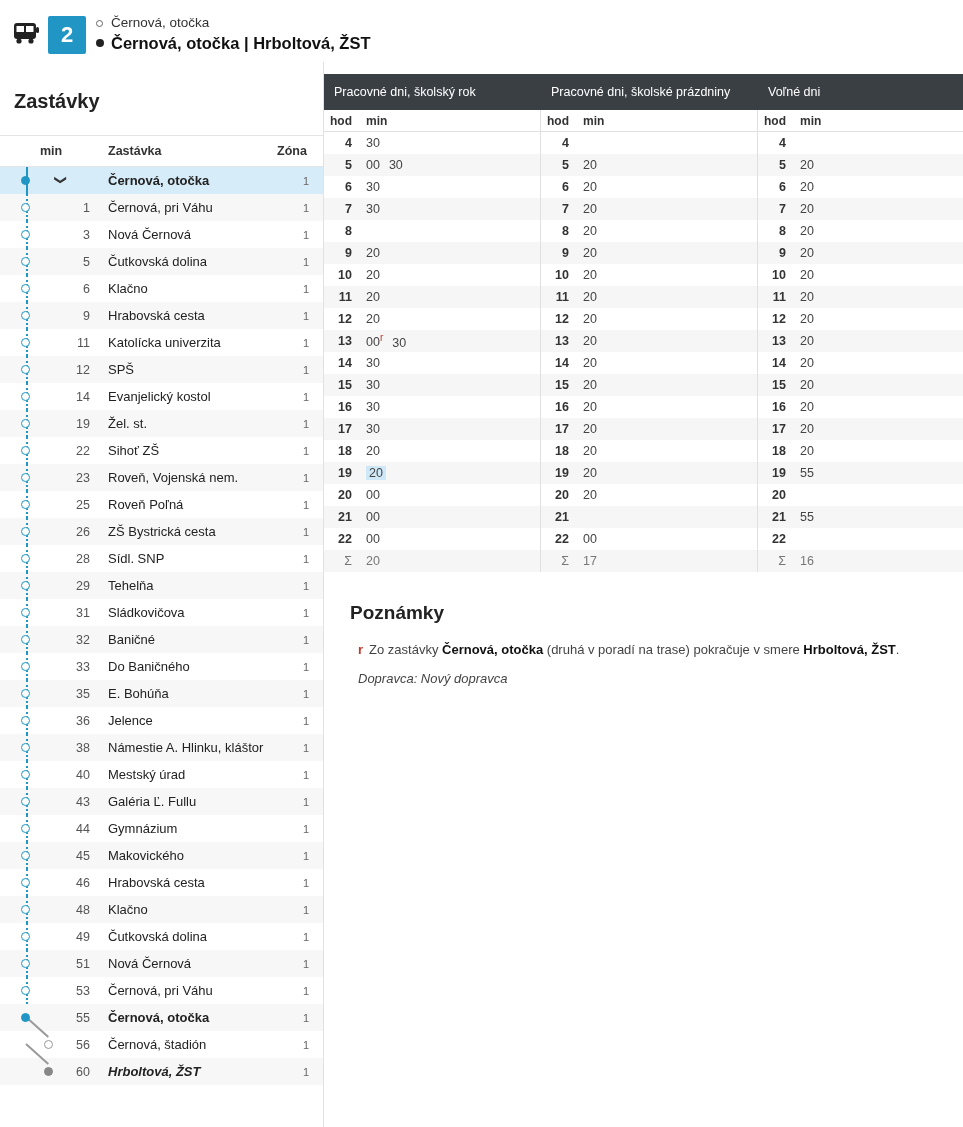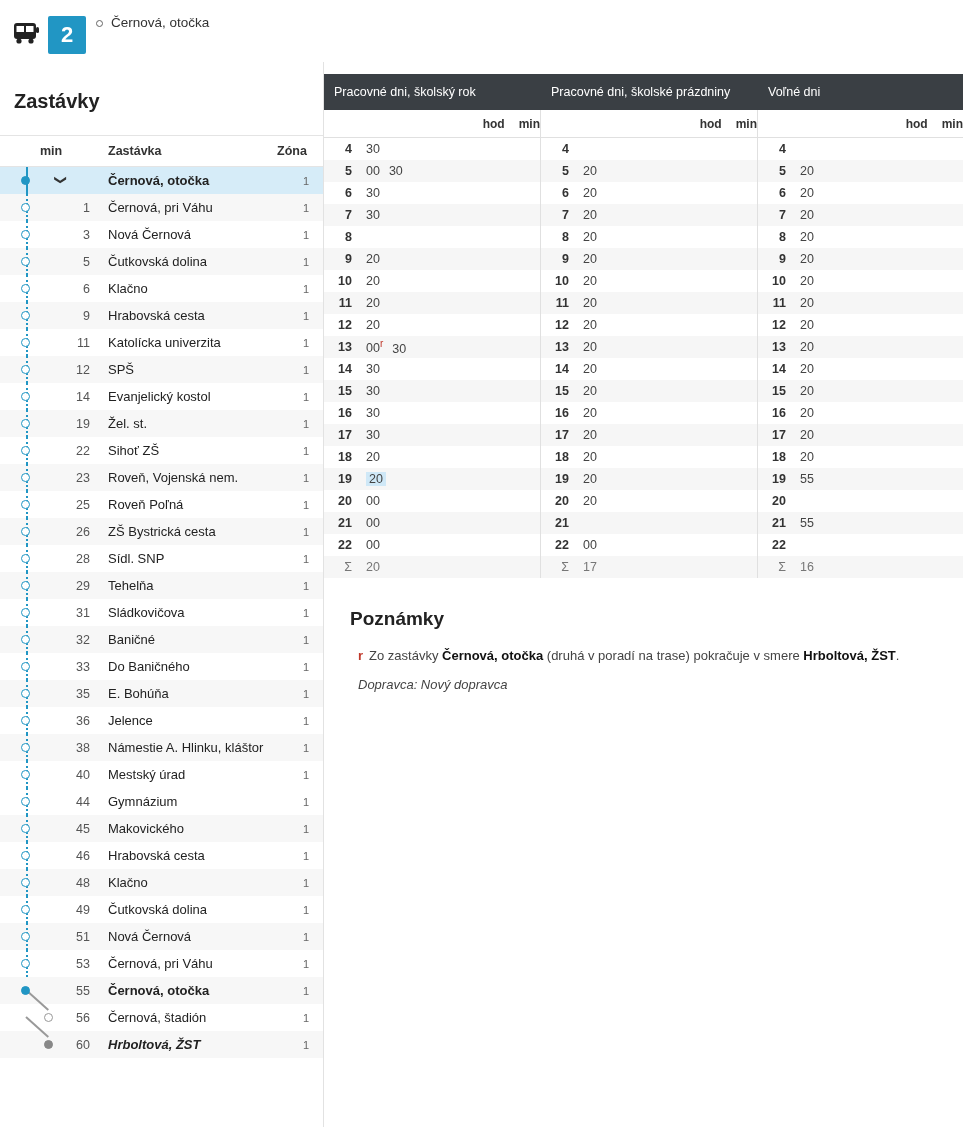--- a/index.html
+++ b/index.html
@@ -83,21 +83,21 @@
   .tt-col-b { width: 217px; }
   .tt-col-c { width: 205px; }
 
   .tt-body { display: flex; }
   .tt-col { border-right: 1px solid #e0e0e0; }
   .tt-col:last-child { border-right: none; }
   .tt-col.a { width: 217px; }
   .tt-col.b { width: 217px; }
   .tt-col.c { width: 205px; }
 
-  .tt-subhead { display: flex; font-size: 12px; font-weight: bold; color: #333; height: 28px; align-items: center; border-bottom: 1px solid #e0e0e0; justify-content: flex-end; }
+  .tt-subhead { display: flex; font-size: 12px; font-weight: bold; color: #333; height: 22px; align-items: center; border-bottom: 1px solid #e0e0e0; }
   .tt-subhead .hod { width: 34px; text-align: right; padding-right: 6px; }
   .tt-subhead .min { padding-left: 8px; }
 
   .tt-row { display: flex; height: 22px; align-items: center; font-size: 12.5px; }
   .tt-row.alt { background: #f6f6f6; }
   .tt-row .hod { width: 34px; text-align: right; padding-right: 6px; font-weight: bold; color: #333; }
   .tt-row .mins { padding-left: 8px; color: #444; flex: 1; white-space: nowrap; }
   .tt-row .mins .m { display: inline-block; margin-right: 9px; }
   .tt-row .mins .m.hl { background: #cfe8f7; padding: 0 3px; margin-right: 6px; }
   .sup-r { color: #c0392b; font-size: 10px; vertical-align: super; }
@@ -126,20 +126,24 @@
         <circle cx="20" cy="20" r="2.6" fill="#222"></circle>
         <rect x="25" y="6" width="3" height="6" rx="1.5" fill="#222"></rect>
       </svg>
     </div>
     <div class="line-badge">2</div>
     <div class="route-lines">
       <div class="route-row">
         <span class="dot-open"></span>
         <span class="route-from">Černová, otočka</span>
       </div>
+      <div class="route-row">
+        <span class="dot-filled"></span>
+        <span class="route-main">Černová, otočka | Hrboltová, ŽST</span>
+      </div>
     </div>
   </div>
 
   <div class="left-panel">
     <div class="left-title">Zastávky</div>
     <hr class="sep">
     <table class="stops-table">
       <thead>
         <tr>
           <th style="width:40px;"></th>
@@ -396,20 +400,31 @@
             <td class="col-rail">
               <div class="rail">
                 <div class="line dashed"></div>
                 <div class="node"></div>
               </div>
             </td>
             <td class="col-min">40</td>
             <td class="col-stop">Mestský úrad</td>
             <td class="col-zone">1</td>
           </tr>
+          <tr class="stop-row alt">
+            <td class="col-rail">
+              <div class="rail">
+                <div class="line dashed"></div>
+                <div class="node"></div>
+              </div>
+            </td>
+            <td class="col-min">43</td>
+            <td class="col-stop">Galéria Ľ. Fullu</td>
+            <td class="col-zone">1</td>
+          </tr>
           <tr class="stop-row">
             <td class="col-rail">
               <div class="rail">
                 <div class="line dashed"></div>
                 <div class="node"></div>
               </div>
             </td>
             <td class="col-min">44</td>
             <td class="col-stop">Gymnázium</td>
             <td class="col-zone">1</td>

